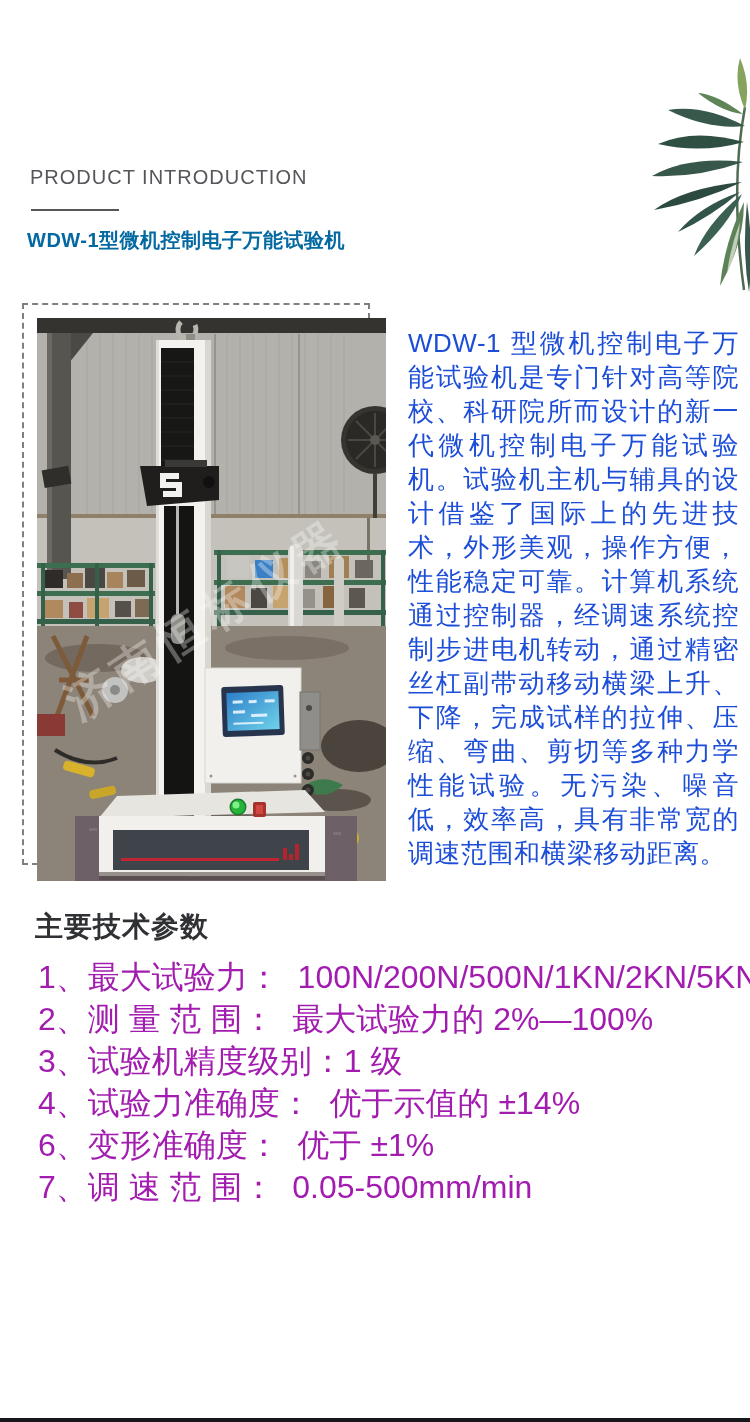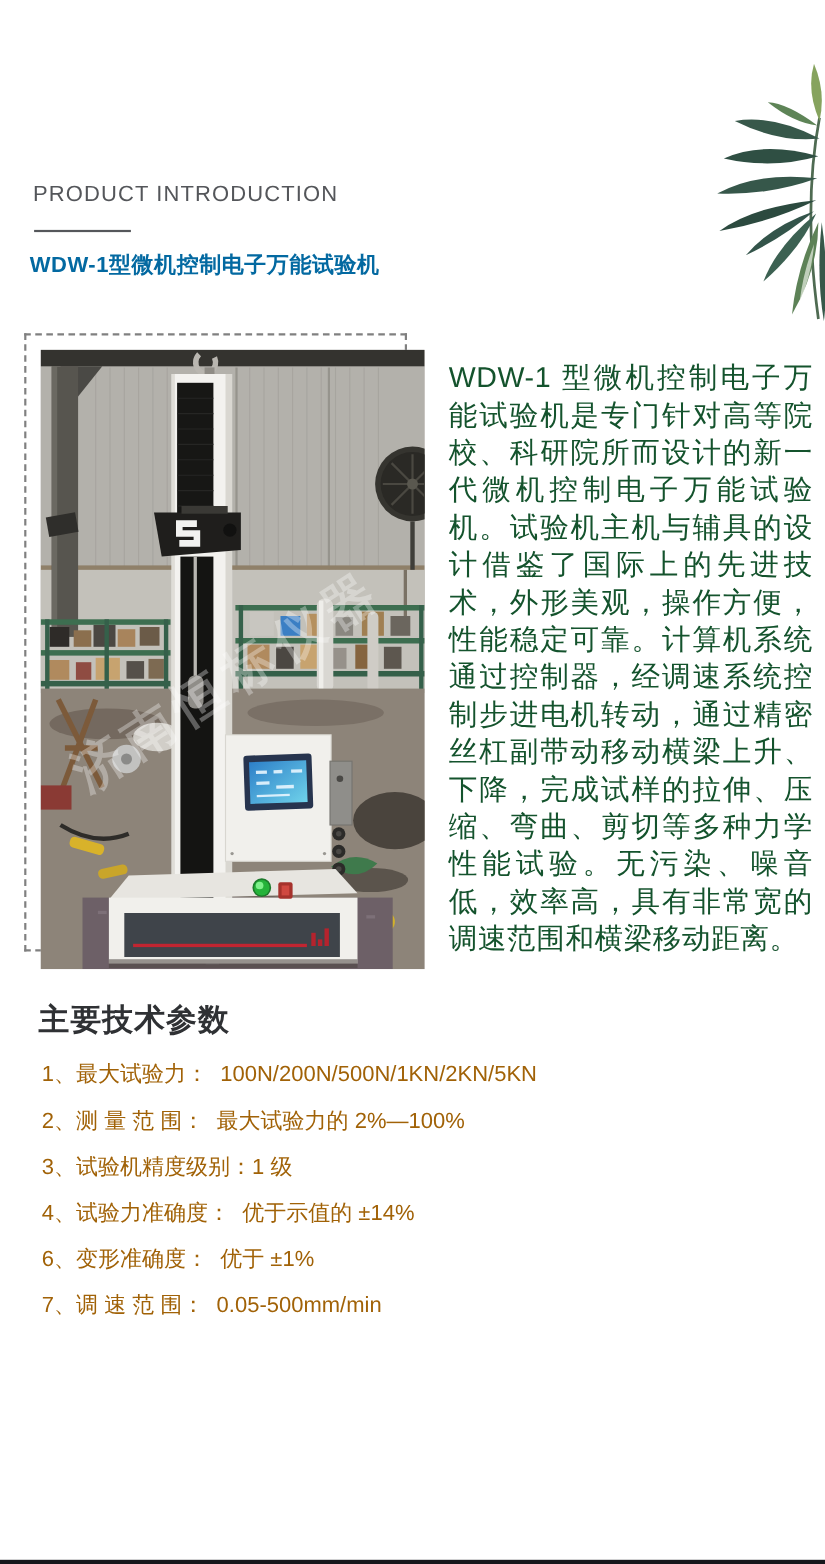--- a/index.html
+++ b/index.html
@@ -26,33 +26,33 @@
     left:22px;top:303px;width:344px;height:558px;
     border:2px dashed #808080;
   }
   .photo{
     left:37px;top:318px;width:349px;height:563px;background:#b6b4ae;
   }
   .photo svg{display:block;width:100%;height:100%;}
   
   .description{
     left:408px;top:326px;width:331px;
-    font-size:26px;line-height:34px;color:#14532d;
+    font-size:26px;line-height:34px;color:#1d4ed8;
     text-align:justify;letter-spacing:0.5px;
   }
   
   .specs-heading{
     left:35px;top:908px;font-size:28px;font-weight:bold;color:#2f3134;
     letter-spacing:1px;
   }
   .specs-list{
     left:38px;top:956px;width:680px;
   }
   .spec-item{
-    font-size:20px;line-height:42px;color:#a16207;white-space:pre;
+    font-size:32px;line-height:42px;color:#a21caf;white-space:pre;
   }
   .footer-bar{
     left:0;bottom:0;width:750px;height:4px;background:#16161b;
   }
   .leaf-wrap{
     right:0;top:52px;width:102px;height:245px;
   }
 </style>
 </head>
 <body>

